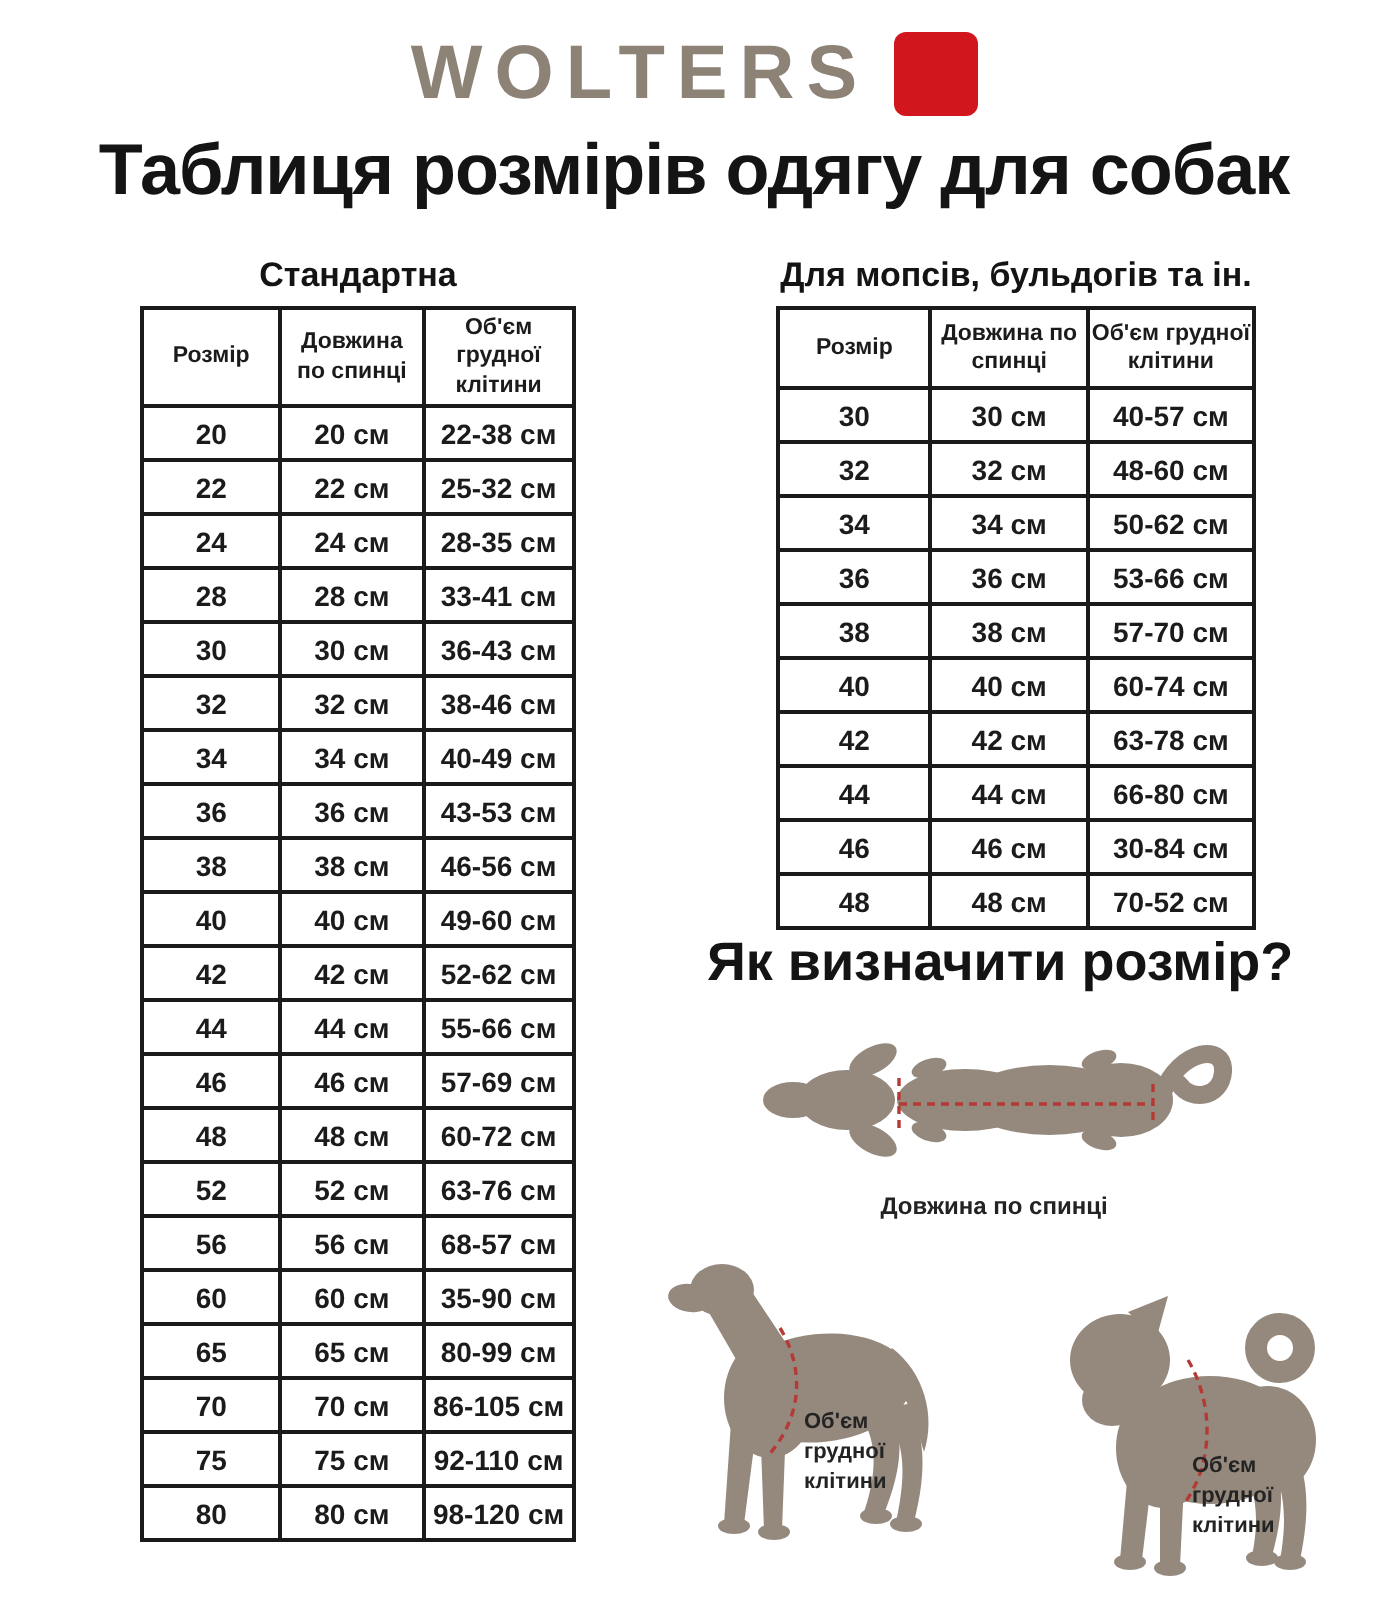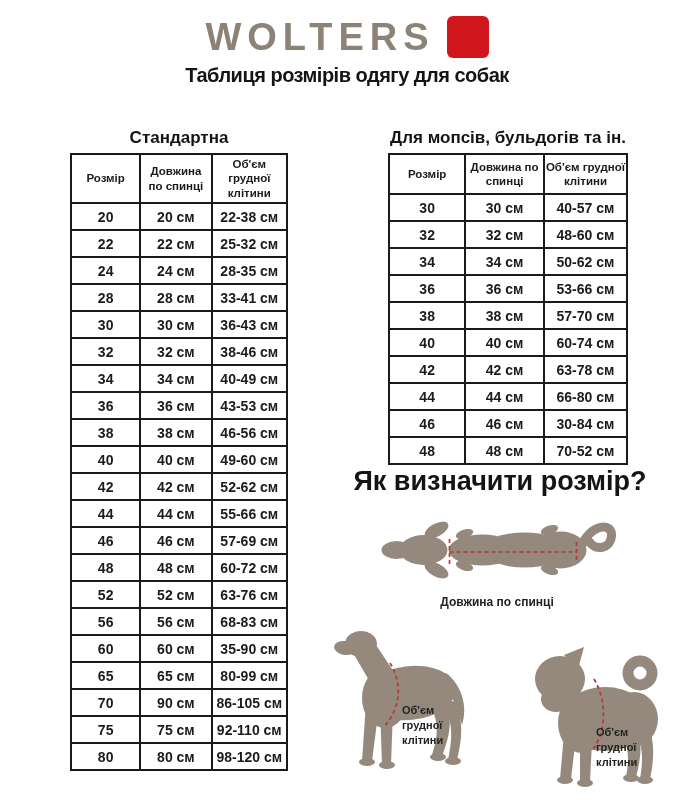--- a/index.html
+++ b/index.html
@@ -15,21 +15,21 @@
   .logo-row{display:flex;align-items:center;justify-content:center;gap:12px;}
   .logo-text{
     font-size:38px;font-weight:700;letter-spacing:6px;
     color:#8d8276;line-height:1;
   }
   .logo-square{
     width:42px;height:42px;background:#d2161e;border-radius:6px;
     display:inline-block;
   }
   .page-title{
-    margin:6px 0 0 0;font-size:20px;font-weight:700;color:#141414;
+    margin:6px 0 0 0;font-size:36px;font-weight:700;color:#141414;
     letter-spacing:-0.5px;
   }
 
   
   .col-standard{position:absolute;left:70px;top:128px;width:218px;}
   .col-pugs{position:absolute;left:360px;top:128px;width:240px;padding-left:28px;}
   .table-title{
     margin:0 0 5px 0;font-size:17px;font-weight:700;text-align:center;color:#141414;
   }
   table.size-table{
@@ -164,35 +164,35 @@
             <td>60-72 см</td>
           </tr>
           <tr>
             <td>52</td>
             <td>52 см</td>
             <td>63-76 см</td>
           </tr>
           <tr>
             <td>56</td>
             <td>56 см</td>
-            <td>68-83 см</td>
+            <td>68-57 см</td>
           </tr>
           <tr>
             <td>60</td>
             <td>60 см</td>
             <td>35-90 см</td>
           </tr>
           <tr>
             <td>65</td>
             <td>65 см</td>
             <td>80-99 см</td>
           </tr>
           <tr>
             <td>70</td>
-            <td>90 см</td>
+            <td>70 см</td>
             <td>86-105 см</td>
           </tr>
           <tr>
             <td>75</td>
             <td>75 см</td>
             <td>92-110 см</td>
           </tr>
           <tr>
             <td>80</td>
             <td>80 см</td>

